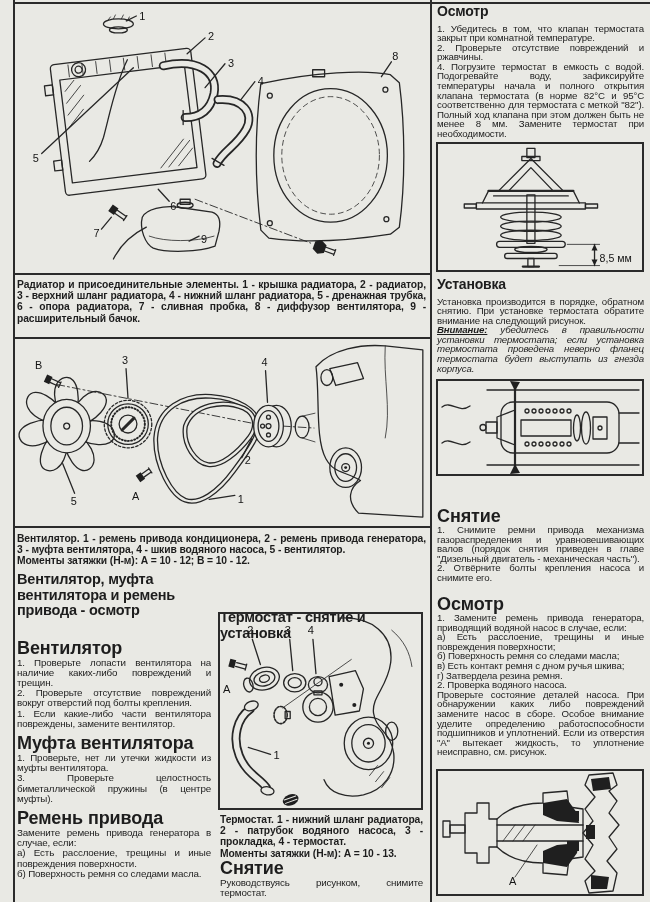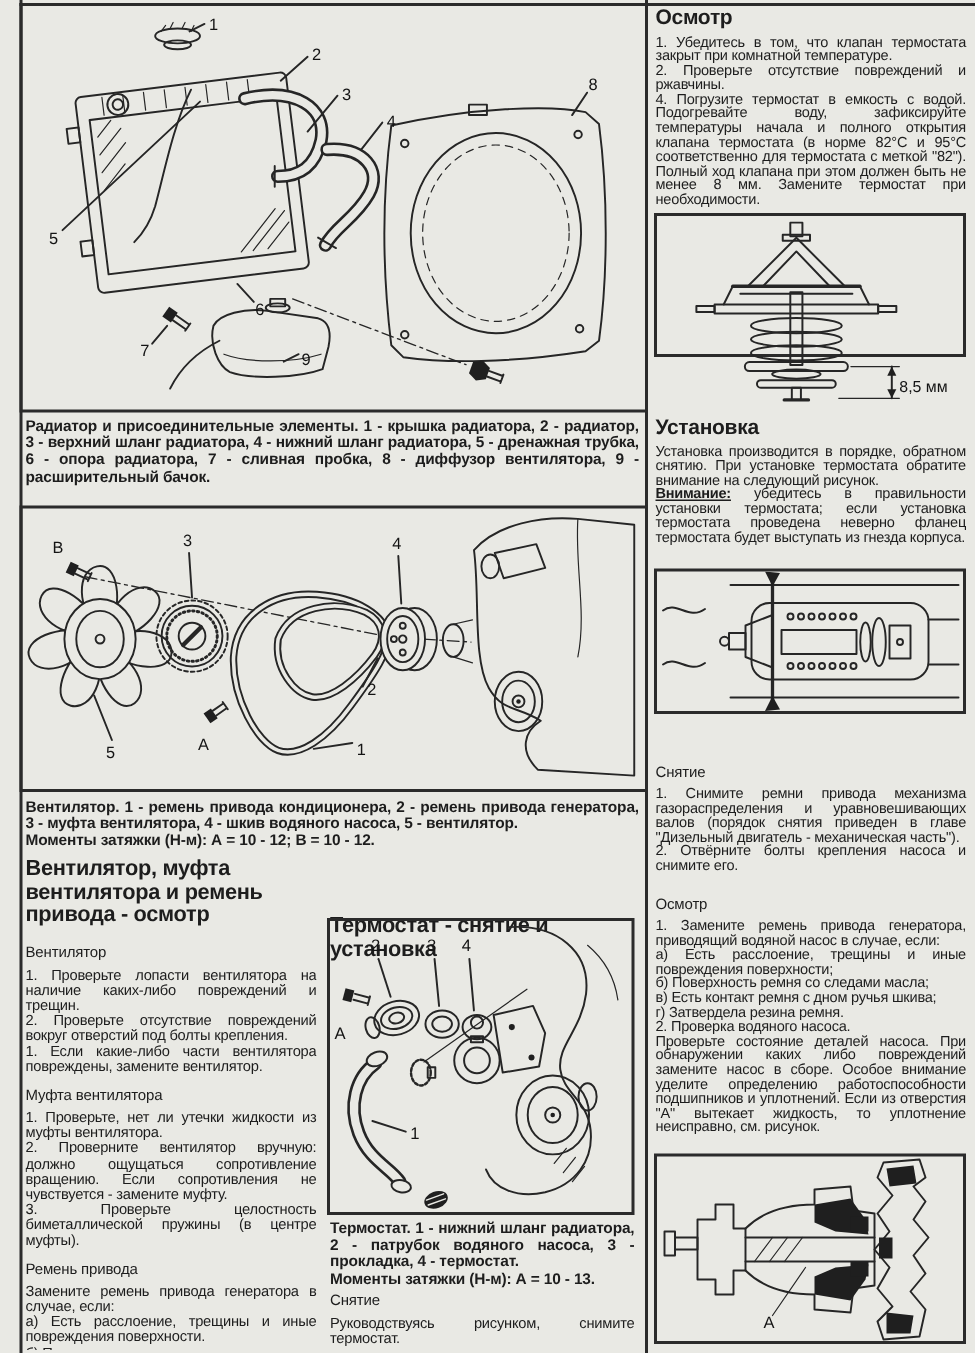--- a/index.html
+++ b/index.html
@@ -10,27 +10,27 @@
     font-family:"Liberation Sans", sans-serif;
   }
   .rule-v { position:absolute; width:2px; background:#2b2b2b; top:0; bottom:0; }
   .rule-h { position:absolute; height:2px; background:#2b2b2b; }
   .figbox { position:absolute; border:2px solid #2b2b2b; }
   .abs { position:absolute; }
   .cap { font-weight:bold; font-size:10.3px; line-height:11.2px; text-align:justify; letter-spacing:-0.1px; }
   .cap .nowrapline { display:block; text-align:left; }
   .h1 { font-weight:bold; font-size:16px; line-height:17px; letter-spacing:-0.2px; }
   .h2 { font-weight:bold; font-size:14.5px; line-height:15.5px; letter-spacing:-0.2px; }
-  .h3 { font-weight:normal; font-size:10px; line-height:14px; margin:7px 0 3px; letter-spacing:-0.1px; }
+  .h3 { font-weight:bold; font-size:18px; line-height:14px; margin:7px 0 3px; letter-spacing:-0.1px; }
   .b  { font-size:9.8px; line-height:10.2px; text-align:justify; letter-spacing:-0.15px; }
   .rb { font-size:9.7px; line-height:9.6px; text-align:justify; letter-spacing:-0.15px; }
   .b p, .rb p { margin:0; }
   .item { margin-left:8px; }
   .ind { margin-left:8px; }
-  .note { }
+  .note { font-style:italic; }
   .note .lead { text-decoration:underline; font-weight:bold; }
   
   svg { display:block; }
   .d * { stroke:#262626; fill:none; stroke-width:1.3; stroke-linecap:round; stroke-linejoin:round; }
   .d .thin  { stroke-width:0.8; }
   .d .thick { stroke-width:2.2; }
   .d .to { stroke-width:9;   stroke:#262626; }
   .d .ti { stroke-width:5.5; stroke:#e9e9e4; }
   .d .to2 { stroke-width:5;  stroke:#262626; }
   .d .ti2 { stroke-width:2.4;stroke:#e9e9e4; }
@@ -238,33 +238,32 @@
       <text x="54" y="168">5</text>
     </svg>
   </div>
 
   <div class="abs cap" style="left:17px; top:533px; width:409px;">
     <span>Вентилятор. 1 - ремень привода кондиционера, 2 - ремень привода генератора, 3 - муфта вентилятора, 4 - шкив водяного насоса, 5 - вентилятор.</span>
     <span class="nowrapline">Моменты затяжки (Н-м): А = 10 - 12; В = 10 - 12.</span>
   </div>
 
   <div class="abs" style="left:17px; top:572px; width:194px; height:328px; overflow:hidden;">
-    <div class="h2" style="margin-bottom:10px;">Вентилятор, муфта вентилятора и ремень привода - осмотр</div>
+    <div class="h2" style="margin-bottom:22px;">Вентилятор, муфта вентилятора и ремень привода - осмотр</div>
 
     <div class="h3">Вентилятор</div>
     <div class="b">
       <p>1. Проверьте лопасти вентилятора на наличие каких-либо повреждений и трещин.</p>
       <p>2. Проверьте отсутствие повреждений вокруг отверстий под болты крепления.</p>
       <p>1. Если какие-либо части вентилятора повреждены, замените вентилятор.</p>
     </div>
 
     <div class="h3">Муфта вентилятора</div>
     <div class="b">
       <p>1. Проверьте, нет ли утечки жидкости из муфты вентилятора.</p>
-      <p>2. Проверните вентилятор вручную: должно ощущаться сопротивление вращению. Если сопротивления не чувствуется - замените муфту.</p>
       <p>3. Проверьте целостность биметаллической пружины (в центре муфты).</p>
     </div>
 
     <div class="h3">Ремень привода</div>
     <div class="b">
       <p>Замените ремень привода генератора в случае, если:</p>
       <p class="item">а) Есть расслоение, трещины и иные повреждения поверхности.</p>
       <p class="item">б) Поверхность ремня со следами масла.</p>
 
     </div>
@@ -359,21 +358,21 @@
 
   <div class="abs" style="left:437px; top:4px; width:207px;">
     <div class="h2" style="font-size:14px; margin-bottom:4px;">Осмотр</div>
     <div class="rb">
       <p>1. Убедитесь в том, что клапан термостата закрыт при комнатной температуре.</p>
       <p>2. Проверьте отсутствие повреждений и ржавчины.</p>
       <p>4. Погрузите термостат в емкость с водой. Подогревайте воду, зафиксируйте температуры начала и полного открытия клапана термостата (в норме 82°С и 95°С соответственно для термостата с меткой "82"). Полный ход клапана при этом должен быть не менее 8 мм. Замените термостат при необходимости.</p>
     </div>
   </div>
 
-  <div class="figbox" style="left:436px; top:142px; width:208px; height:96px;">
+  <div class="figbox" style="left:436px; top:142px; width:208px; height:130px;">
     <svg viewBox="0 0 202 124" width="204" height="126" class="d">
       <g>
         <rect x="88" y="4" width="8" height="9"></rect>
           <rect x="83" y="12" width="18" height="4"></rect>
         <path d="M60,46 L92,14 L124,46"></path>
           <path d="M70,46 L92,23 L114,46"></path>
         <line class="thick" x1="50" y1="46" x2="134" y2="46"></line>
         <line x1="55" y1="51" x2="129" y2="51"></line>
         <line x1="50" y1="46" x2="44" y2="58"></line>
           <line x1="134" y1="46" x2="140" y2="58"></line>

